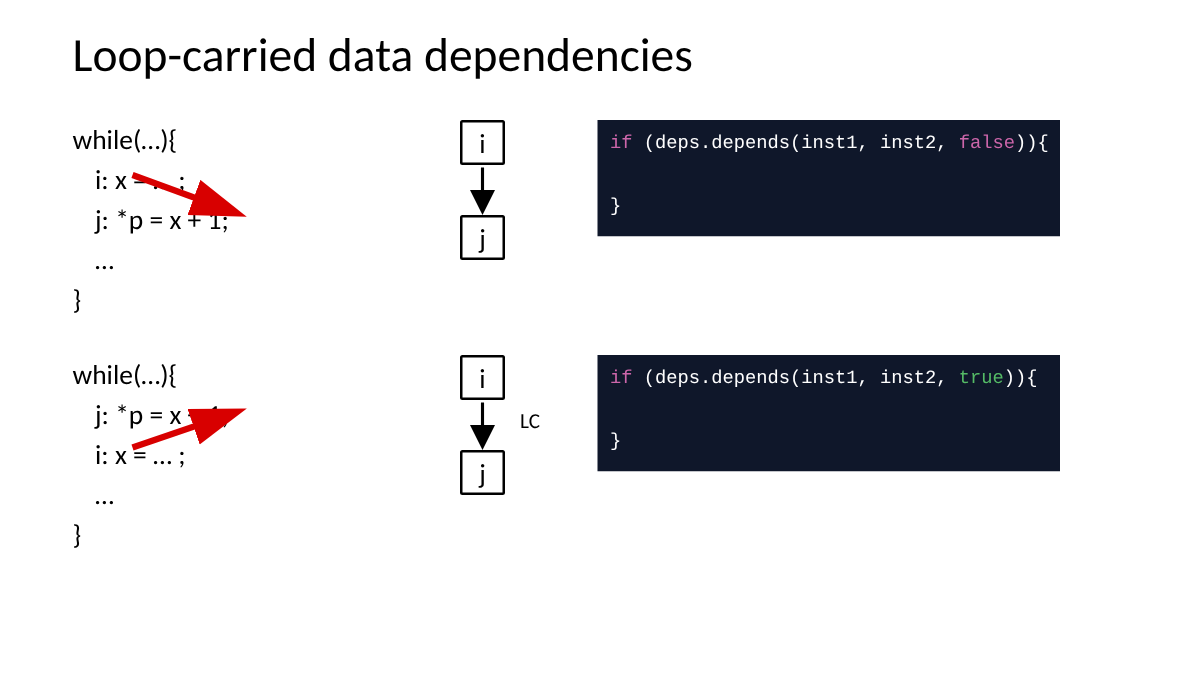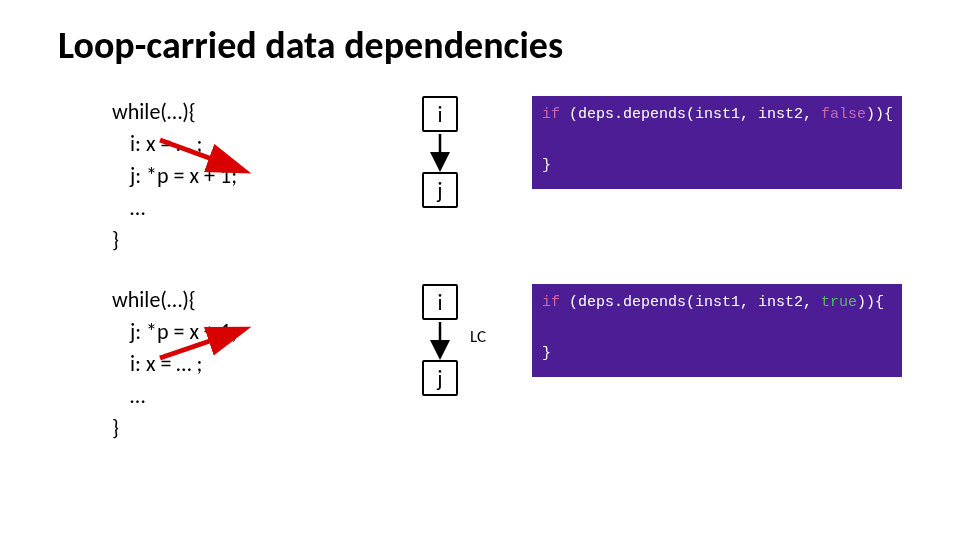--- a/index.html
+++ b/index.html
@@ -1,23 +1,23 @@
 <!DOCTYPE html>
 <html><head>
 <meta charset="utf-8">
 <style>
   * { box-sizing: border-box; margin: 0; padding: 0; }
   html, body { width: 960px; height: 540px; background: #fff; font-family: Calibri, "Segoe UI", Arial, sans-serif; color: #000; }
   .slide { width: 960px; height: 540px; position: relative; padding: 22px 58px; }
-  .title { font-size: 38px; font-weight: 700; letter-spacing: 0px; margin-bottom: 28px; }
-  .row { display: flex; align-items: flex-start; margin-bottom: 18px; justify-content: flex-end; }
+  .title { font-size: 38px; font-weight: 400; letter-spacing: 0px; margin-bottom: 28px; }
+  .row { display: flex; align-items: flex-start; margin-bottom: 18px; }
   .codecol { width: 280px; font-size: 22px; line-height: 1.45; font-family: Calibri, Arial, sans-serif; }
   .codecol .ind { padding-left: 18px; }
   .diagcol { width: 140px; position: relative; height: 170px; }
-  .codebox { width: 370px; background: #4c1d95; color: #fff; font-family: Consolas, "Courier New", monospace; font-size: 15px; line-height: 1.7; padding: 6px 10px 10px 10px; white-space: pre; overflow: hidden; }
+  .codebox { width: 370px; background: #0f172a; color: #fff; font-family: Consolas, "Courier New", monospace; font-size: 15px; line-height: 1.7; padding: 6px 10px 10px 10px; white-space: pre; overflow: hidden; }
   .kw-if   { color: #cc66aa; }
   .kw-false{ color: #cc66aa; }
   .kw-true { color: #55bb66; }
   .boxnode {
     position: absolute; width: 36px; height: 36px;
     border: 2px solid #000; border-radius: 2px;
     display: flex; align-items: center; justify-content: center;
     font-size: 22px; background: #fff;
   }
   .lc-label { position: absolute; font-size: 17px; }

